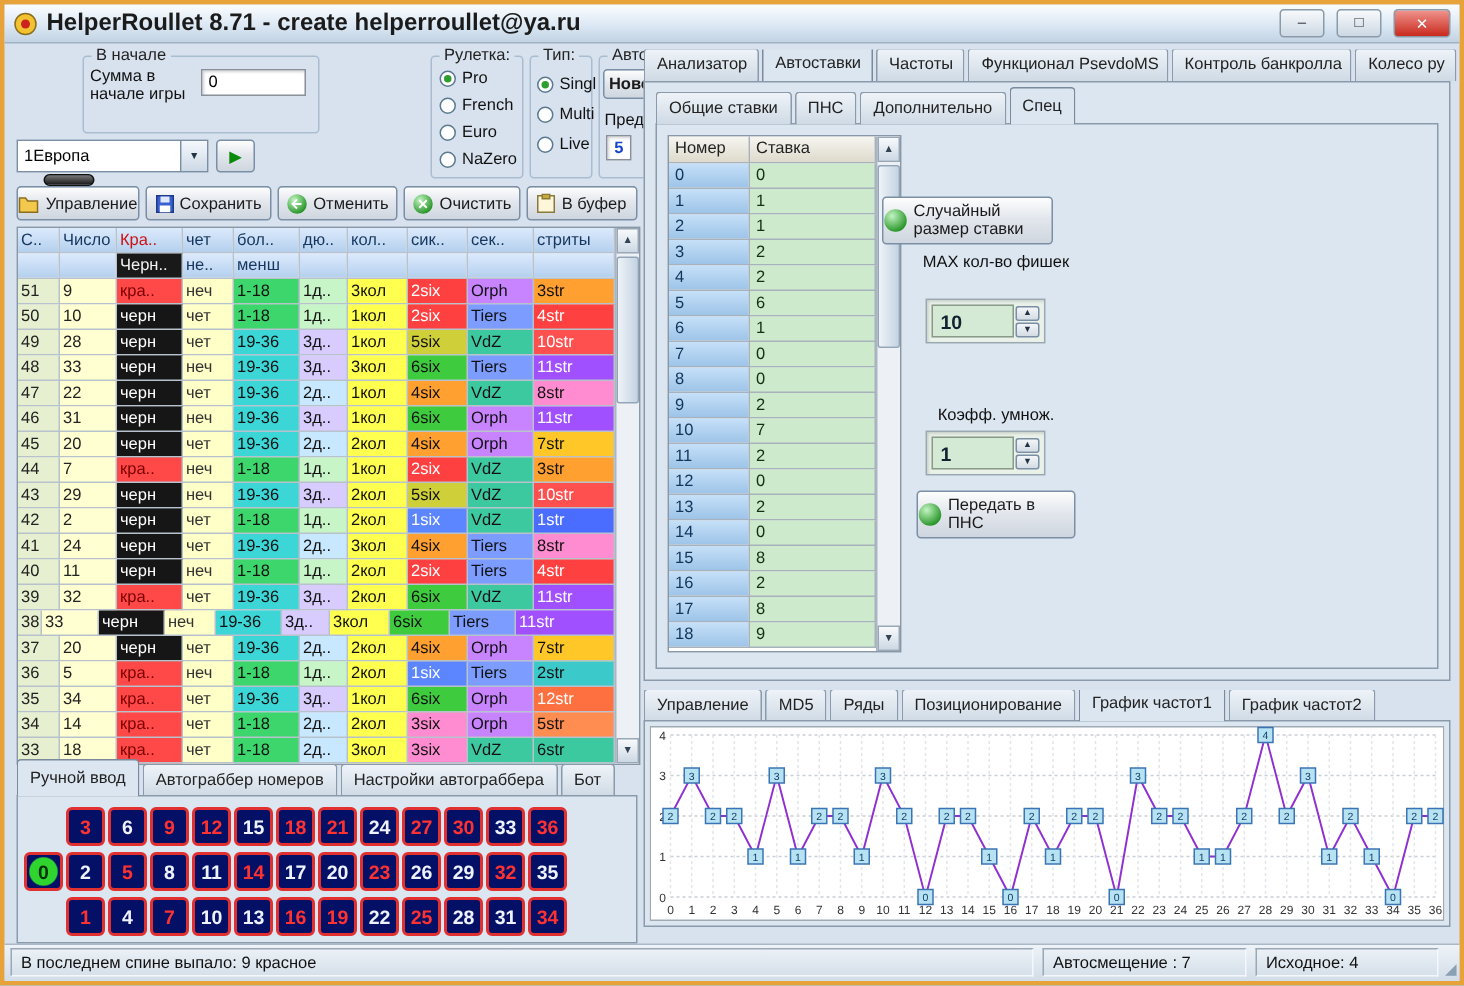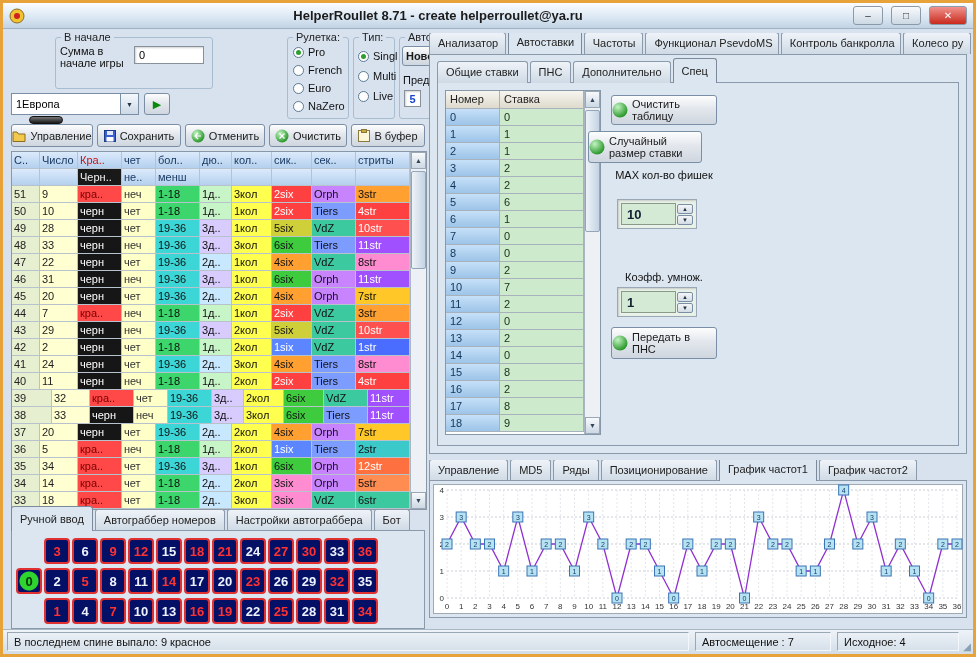--- a/index.html
+++ b/index.html
@@ -2,21 +2,21 @@
 <html><head>
 <meta charset="utf-8">
 <style>
   html,body{margin:0;padding:0;background:#9aa4ae;font-family:"Liberation Sans",sans-serif;}
   .window{position:relative;width:976px;height:657px;box-sizing:border-box;background:#d8e2ee;
     border:3px solid #e7a23a;overflow:hidden;}
   
   .titlebar{position:absolute;left:0;top:0;right:0;height:26px;
     background:linear-gradient(#fbfdff,#dce8f4 55%,#c2d3e4);border-bottom:1px solid #9fb2c5;
     display:flex;align-items:center;padding:0 6px;gap:6px;box-sizing:border-box;}
-  .title-text{font-size:13px;font-weight:bold;color:#1b1b1b;flex:1;overflow:hidden;white-space:nowrap;text-align:center;}
+  .title-text{font-size:16px;font-weight:bold;color:#1b1b1b;flex:1;overflow:hidden;white-space:nowrap;}
   .win-btn{width:28px;height:17px;border:1px solid #8a9aa8;border-radius:3px;
     background:linear-gradient(#f8fafc,#ccd8e4);font-size:10px;color:#333;
     display:flex;align-items:center;justify-content:center;margin-left:2px;}
   .win-btn.close{background:linear-gradient(#f0938d,#c92a1d);color:#fff;width:36px;}
   
   .abs{position:absolute;box-sizing:border-box;}
   .grp{position:absolute;box-sizing:border-box;border:1px solid #a8bdd0;border-radius:3px;margin-left:44px;}
   .grp-title{position:absolute;top:-7px;left:5px;background:#d8e2ee;padding:0 3px;font-size:11px;color:#222;white-space:nowrap;}
   .btn{border:1px solid #7a8fa5;border-radius:3px;background:linear-gradient(#fdfdfd,#e3e7ed 45%,#cfd6df);
     font-size:11px;color:#1a1a1a;display:flex;align-items:center;justify-content:center;gap:4px;box-sizing:border-box;}
@@ -379,33 +379,33 @@
           <div class="ht-cell" style="width: 44px; background: rgb(22, 22, 22); color: rgb(255, 255, 255);">черн</div>
           <div class="ht-cell" style="width: 34px; background: rgb(255, 255, 200); color: rgb(51, 51, 51);">неч</div>
           <div class="ht-cell" style="width: 44px; background: rgb(60, 214, 108); color: rgb(17, 17, 17);">1-18</div>
           <div class="ht-cell" style="width: 32px; background: rgb(200, 245, 200); color: rgb(17, 17, 17);">1д..</div>
           <div class="ht-cell" style="width: 40px; background: rgb(255, 255, 80); color: rgb(17, 17, 17);">2кол</div>
           <div class="ht-cell" style="width: 40px; background: rgb(255, 64, 64); color: rgb(255, 255, 255);">2six</div>
           <div class="ht-cell" style="width: 44px; background: rgb(124, 156, 255); color: rgb(17, 17, 17);">Tiers</div>
           <div class="ht-cell" style="flex: 1 1 0%; background: rgb(255, 64, 64); color: rgb(255, 255, 255);">4str</div>
         </div>
         <div class="ht-row">
-          <div class="ht-cell" style="width: 40px; background: rgb(230, 239, 207); color: rgb(34, 34, 34);">39</div>
+          <div class="ht-cell" style="width: 28px; background: rgb(230, 239, 207); color: rgb(34, 34, 34);">39</div>
           <div class="ht-cell" style="width: 38px; background: rgb(255, 255, 210); color: rgb(34, 34, 34);">32</div>
           <div class="ht-cell" style="width: 44px; background: rgb(255, 72, 72); color: rgb(122, 0, 0);">кра..</div>
           <div class="ht-cell" style="width: 34px; background: rgb(255, 255, 200); color: rgb(51, 51, 51);">чет</div>
           <div class="ht-cell" style="width: 44px; background: rgb(60, 214, 214); color: rgb(17, 17, 17);">19-36</div>
           <div class="ht-cell" style="width: 32px; background: rgb(216, 204, 255); color: rgb(17, 17, 17);">3д..</div>
           <div class="ht-cell" style="width: 40px; background: rgb(255, 255, 80); color: rgb(17, 17, 17);">2кол</div>
           <div class="ht-cell" style="width: 40px; background: rgb(62, 204, 62); color: rgb(17, 17, 17);">6six</div>
           <div class="ht-cell" style="width: 44px; background: rgb(60, 201, 160); color: rgb(17, 17, 17);">VdZ</div>
           <div class="ht-cell" style="flex: 1 1 0%; background: rgb(160, 80, 255); color: rgb(255, 255, 255);">11str</div>
         </div>
         <div class="ht-row">
-          <div class="ht-cell" style="width: 40px; background: rgb(230, 239, 207); color: rgb(34, 34, 34);">38</div>
+          <div class="ht-cell" style="width: 16px; background: rgb(230, 239, 207); color: rgb(34, 34, 34);">38</div>
           <div class="ht-cell" style="width: 38px; background: rgb(255, 255, 210); color: rgb(34, 34, 34);">33</div>
           <div class="ht-cell" style="width: 44px; background: rgb(22, 22, 22); color: rgb(255, 255, 255);">черн</div>
           <div class="ht-cell" style="width: 34px; background: rgb(255, 255, 200); color: rgb(51, 51, 51);">неч</div>
           <div class="ht-cell" style="width: 44px; background: rgb(60, 214, 214); color: rgb(17, 17, 17);">19-36</div>
           <div class="ht-cell" style="width: 32px; background: rgb(216, 204, 255); color: rgb(17, 17, 17);">3д..</div>
           <div class="ht-cell" style="width: 40px; background: rgb(255, 255, 80); color: rgb(17, 17, 17);">3кол</div>
           <div class="ht-cell" style="width: 40px; background: rgb(62, 204, 62); color: rgb(17, 17, 17);">6six</div>
           <div class="ht-cell" style="width: 44px; background: rgb(124, 156, 255); color: rgb(17, 17, 17);">Tiers</div>
           <div class="ht-cell" style="flex: 1 1 0%; background: rgb(160, 80, 255); color: rgb(255, 255, 255);">11str</div>
         </div>
@@ -636,26 +636,20 @@
       </div>
     <div class="sb">
       <div class="arr">▲</div>
       <div class="track">
           <div class="thumb" style="height:120px"></div>
         </div>
       <div class="arr">▼</div>
     </div>
   </div>
 
-  <div class="btn abs" style="left:608px;top:92px;width:106px;height:30px;z-index:5;white-space:normal;text-align:left;line-height:12px">
-    <svg width="16" height="16" style="flex:none">
-        <circle cx="8" cy="8" r="7.5" fill="url(#gGreen)"></circle>
-      </svg>
-    <span>Очистить таблицу</span>
-  </div>
   <div class="btn abs" style="left:585px;top:128px;width:114px;height:32px;z-index:5;white-space:normal;text-align:left;line-height:12px">
     <svg width="16" height="16" style="flex:none">
         <circle cx="8" cy="8" r="7.5" fill="url(#gGreen)"></circle>
       </svg>
     <span>Случайный размер ставки</span>
   </div>
   <div class="lbl" style="left:606px;top:166px;width:110px;text-align:center;white-space:normal;line-height:13px;z-index:5">MAX кол-во фишек</div>
   <div class="spinbox" style="left:614px;top:196px;width:80px;height:30px;z-index:5">
     <div class="spin-val">10</div>
     <div class="spin-arrows">

